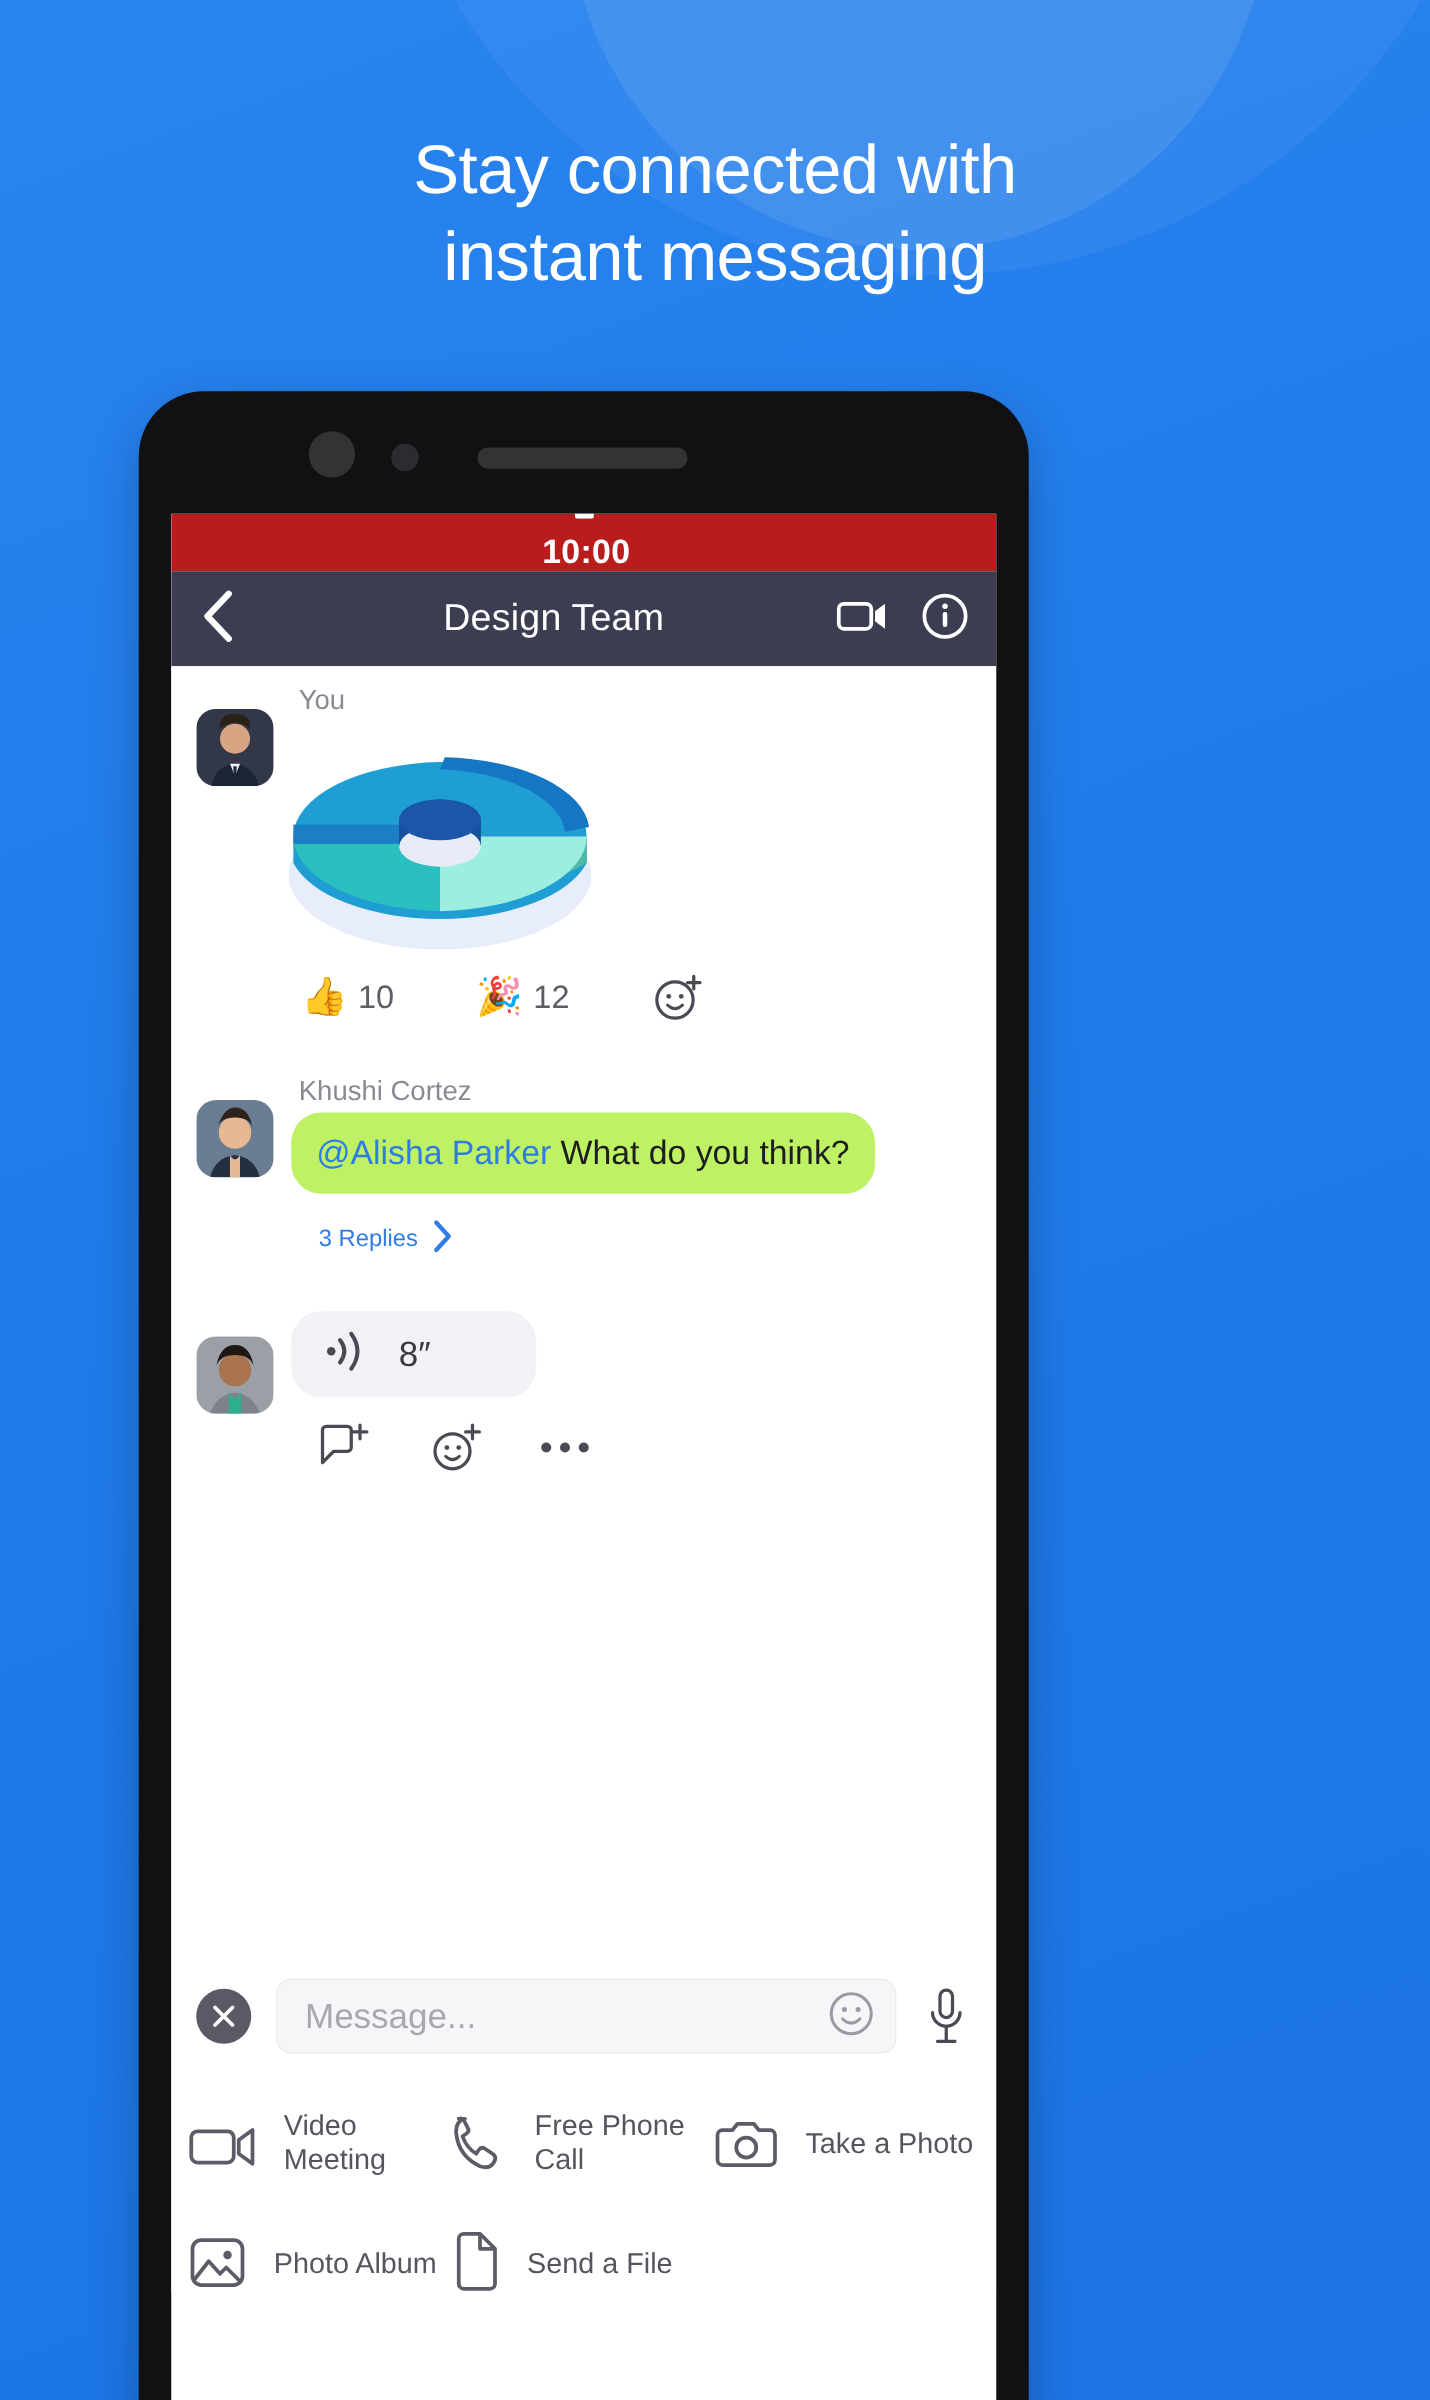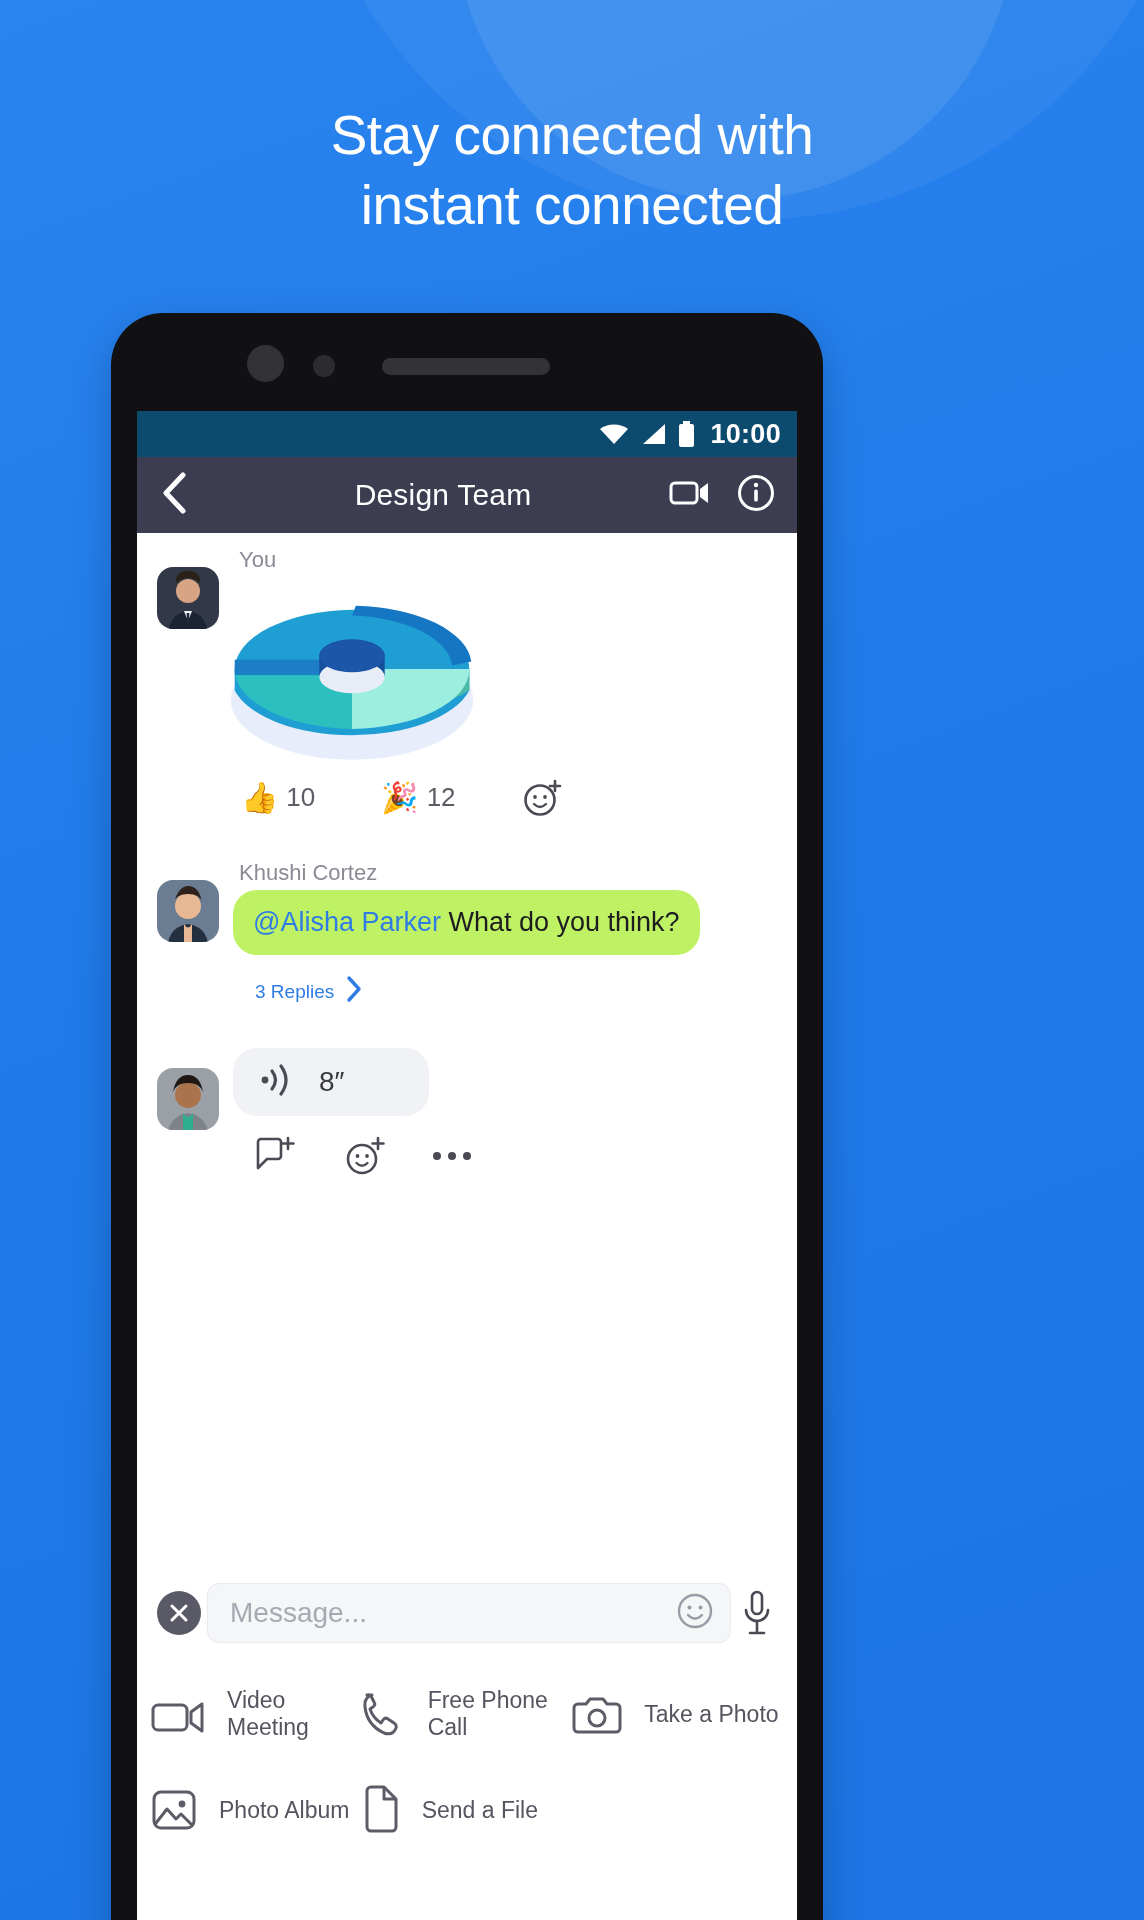--- a/index.html
+++ b/index.html
@@ -76,26 +76,27 @@
     width:660px;
     height:1542px;
     background:#ffffff;
     overflow:hidden;
     position:relative;
   }
 
   
   .statusbar {
     height:46px;
-    background:#0c4a6e;
+    background:#b91c1c;
     display:flex;
     align-items:center;
     justify-content:flex-end;
     padding:0 16px 0 16px;
     gap:11px;
+    flex-direction:column;
   }
   .sb-icon { display:flex; align-items:center; }
   .sb-time {
     color:#ffffff;
     font-size:27px;
     font-weight:700;
     letter-spacing:0.3px;
     margin-left:4px;
   }
 
@@ -205,21 +206,21 @@
     margin-top:20px;
   }
   .msg-actions .act { cursor:pointer; display:flex; align-items:center; }
   .dots { display:flex; gap:7px; align-items:center; }
   .dots i { width:8px; height:8px; border-radius:50%; background:#4a4a55; display:block; }
 
   
   .composer {
     display:flex;
     align-items:center;
-    gap:6px;
+    gap:20px;
     padding:22px 20px 24px 20px;
     background:#ffffff;
   }
   .close-btn {
     width:44px; height:44px; border-radius:50%;
     background:#5a5a66;
     display:flex; align-items:center; justify-content:center;
     flex:0 0 44px;
     cursor:pointer;
   }
@@ -261,21 +262,21 @@
 </head>
 <body>
 
 <div class="bg">
   <div class="bg-blob blob-2"></div>
   <div class="bg-blob blob-1"></div>
 </div>
 
 <div class="headline">
   <div>Stay connected with</div>
-  <div>instant connected</div>
+  <div>instant messaging</div>
 </div>
 
 <div class="phone">
 
   <div class="phone-top">
     <div class="cam-lens"></div>
     <div class="cam-dot"></div>
     <div class="speaker"></div>
   </div>
 

